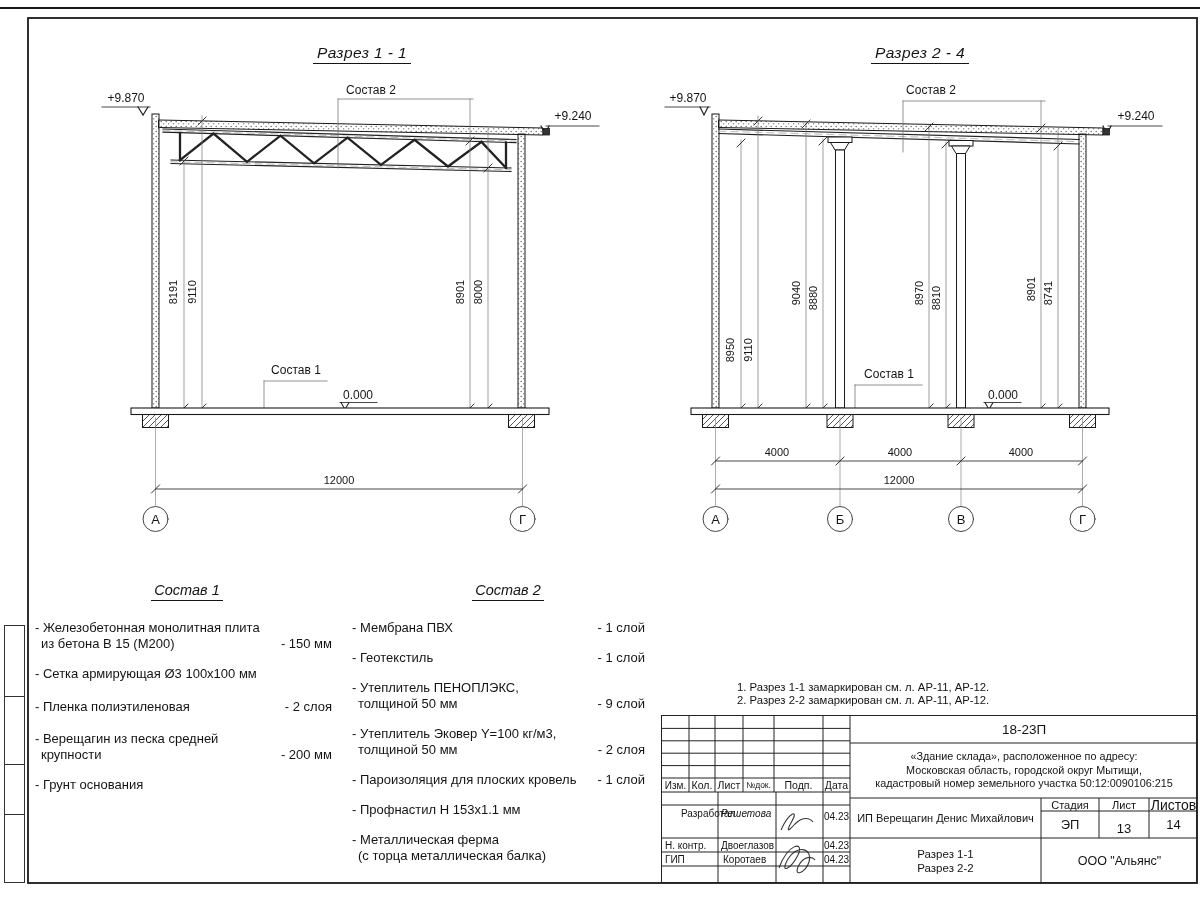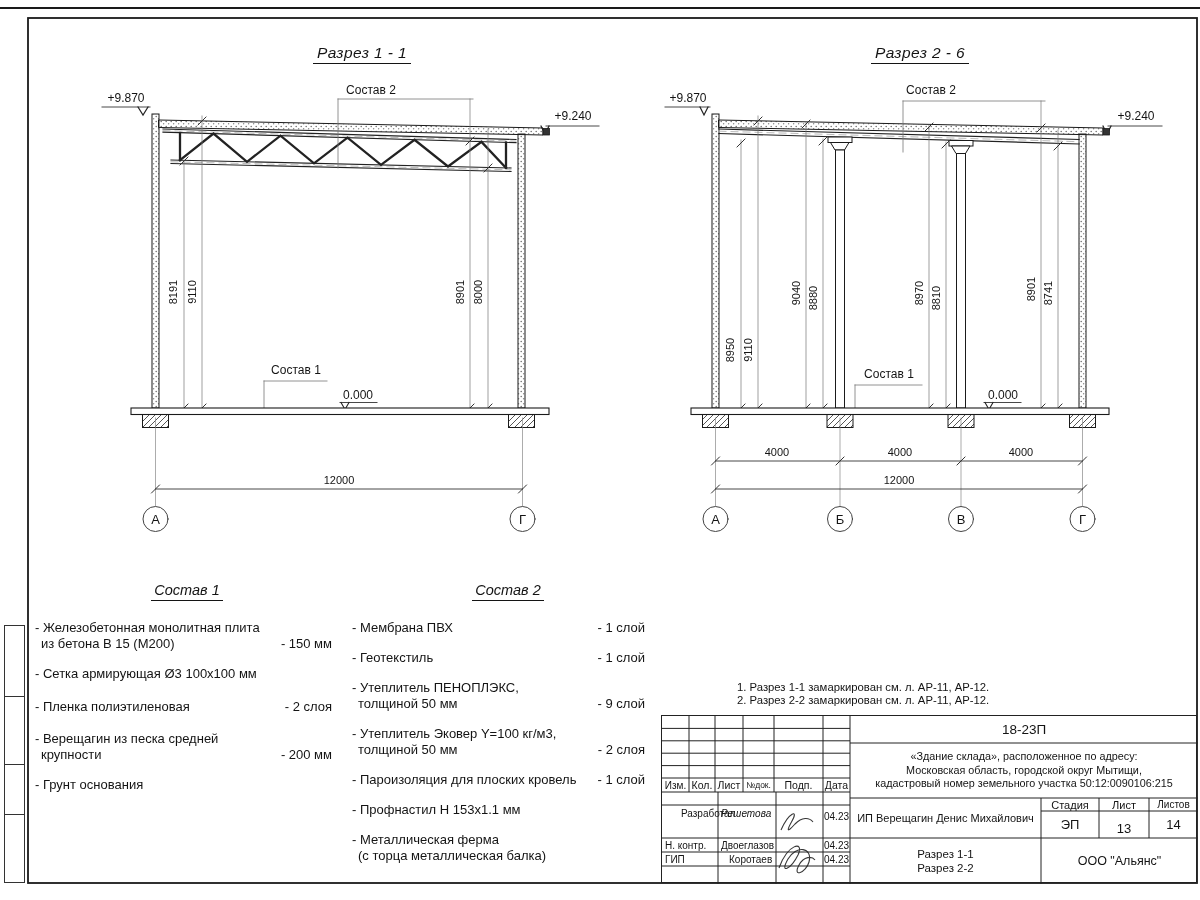--- a/index.html
+++ b/index.html
@@ -260,21 +260,21 @@
       <text x="961" y="523.5" class="t13 mid">В</text>
       <text x="1082.5" y="523.5" class="t13 mid">Г</text>
     </g>
   </g>
 </svg>
 
 <div class="sec-title" style="left:287px;top:44px;width:150px;">
   <span>Разрез 1 - 1</span>
 </div>
 <div class="sec-title" style="left:845px;top:44px;width:150px;">
-  <span>Разрез 2 - 6</span>
+  <span>Разрез 2 - 4</span>
 </div>
 
 <div class="comp-title" style="left:137px;top:582px;width:100px;">
   <span>Состав 1</span>
 </div>
 <div class="comp-title" style="left:458px;top:582px;width:100px;">
   <span>Состав 2</span>
 </div>
 
 <div class="comp-list" style="left:35px;top:620px;width:297px;">
@@ -414,36 +414,36 @@
 
   <div class="cell" style="left:1px;top:91px;width:55px;height:13px;font-size:10px;justify-content:flex-start;padding-left:18px;text-align:right;">Разработал</div>
   <div class="cell" style="left:57px;top:91px;width:56px;height:13px;font-size:10px;justify-content:flex-start;padding-left:2px;font-style:italic;">Решетова</div>
   <div class="cell" style="left:161px;top:94px;width:27px;height:13px;font-size:10px;">04.23</div>
 
   <div class="cell" style="left:1px;top:123px;width:55px;height:13px;font-size:10px;justify-content:flex-start;padding-left:2px;">Н. контр.</div>
   <div class="cell" style="left:57px;top:123px;width:56px;height:13px;font-size:10px;justify-content:flex-start;padding-left:2px;">Двоеглазов</div>
   <div class="cell" style="left:161px;top:123px;width:27px;height:13px;font-size:10px;">04.23</div>
 
   <div class="cell" style="left:1px;top:137px;width:55px;height:13px;font-size:10px;justify-content:flex-start;padding-left:2px;">ГИП</div>
-  <div class="cell" style="left:57px;top:137px;width:56px;height:13px;font-size:10px;justify-content:flex-start;padding-left:10px;">Коротаев</div>
+  <div class="cell" style="left:57px;top:137px;width:56px;height:13px;font-size:10px;justify-content:flex-start;padding-left:4px;">Коротаев</div>
   <div class="cell" style="left:161px;top:137px;width:27px;height:13px;font-size:10px;">04.23</div>
 
   <div class="cell" style="left:188px;top:2px;width:348px;height:23px;font-size:13.5px;">18-23П</div>
   <div class="cell" style="left:188px;top:29px;width:348px;height:51px;flex-direction:column;font-size:10.8px;line-height:13.5px;">
     <div>«Здание склада», расположенное по адресу:</div>
     <div>Московская область, городской округ Мытищи,</div>
     <div>кадастровый номер земельного участка 50:12:0090106:215</div>
   </div>
   <div class="cell" style="left:188px;top:84px;width:191px;height:36px;font-size:11px;">ИП Верещагин Денис Михайлович</div>
   <div class="cell" style="left:188px;top:124px;width:191px;height:42px;flex-direction:column;font-size:11.5px;line-height:14px;">
     <div>Разрез 1-1</div>
     <div>Разрез 2-2</div>
   </div>
   <div class="cell" style="left:379px;top:82px;width:58px;height:13px;font-size:11px;">Стадия</div>
   <div class="cell" style="left:437px;top:82px;width:50px;height:13px;font-size:11px;">Лист</div>
-  <div class="cell" style="left:487px;top:82px;width:49px;height:13px;font-size:10px;">Листов</div>
+  <div class="cell" style="left:487px;top:82px;width:49px;height:13px;font-size:14px;">Листов</div>
   <div class="cell" style="left:379px;top:96px;width:58px;height:25px;font-size:13px;border-radius:12px;">ЭП</div>
   <div class="cell" style="left:437px;top:96px;width:50px;height:33px;font-size:13px;">13</div>
   <div class="cell" style="left:487px;top:96px;width:49px;height:25px;font-size:13px;">14</div>
   <div class="cell" style="left:379px;top:124px;width:157px;height:42px;font-size:12.5px;">ООО "Альянс"</div>
 </div>
 
 </div>
 
 </body></html>

